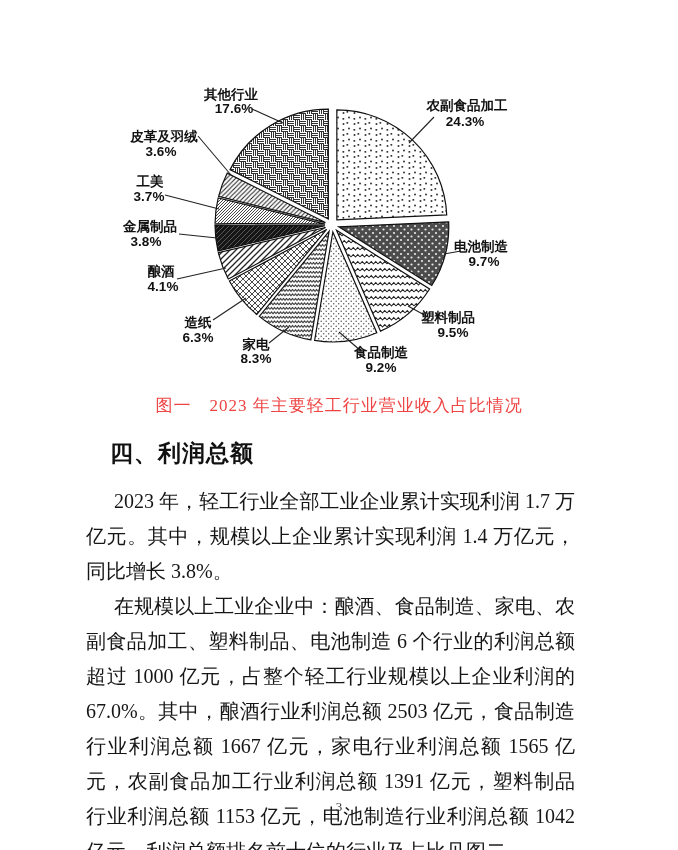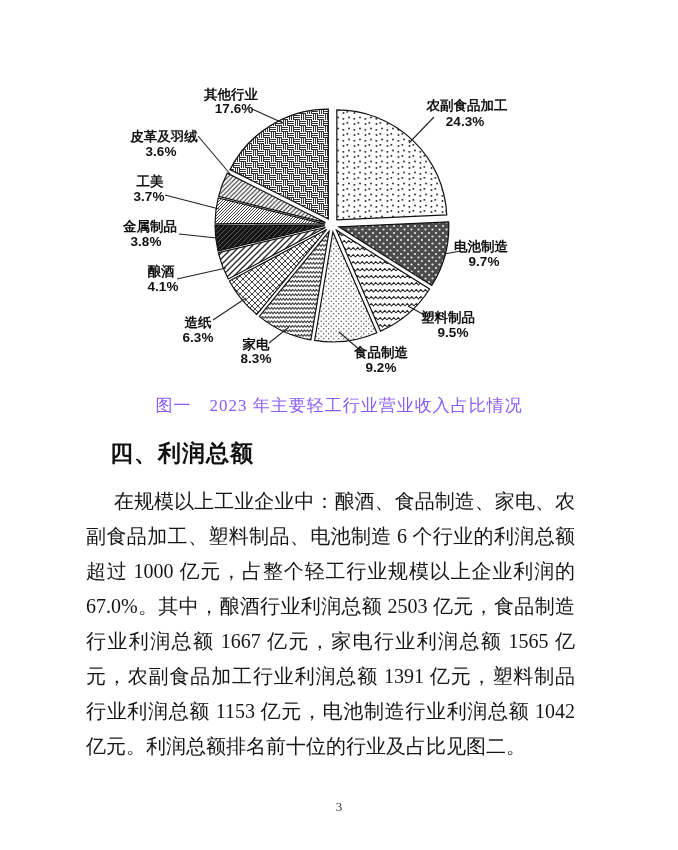--- a/index.html
+++ b/index.html
@@ -4,21 +4,21 @@
 <style>
   html,body{margin:0;padding:0;background:#e8e8e8;}
   .page{
     position:relative; width:678px; height:850px; background:#ffffff;
     overflow:hidden; color:#1b1b1b;
     font-family:"Liberation Serif","DejaVu Serif",serif;
   }
   #chart-svg{position:absolute; left:0; top:0;}
   .fig-caption{
     position:absolute; left:0; top:394px; width:678px;
-    text-align:center; font-size:17px; letter-spacing:1px; color:#8b5cf6;
+    text-align:center; font-size:17px; letter-spacing:1px; color:#ef4444;
   }
   .section-heading{
     position:absolute; left:110px; top:438px; margin:0;
     font-size:23px; font-weight:bold; color:#111; letter-spacing:1px;
   }
   .body-text{
     position:absolute; left:86px; top:484px; width:489px;
     font-size:20px; line-height:35px; text-align:justify; color:#161616;
   }
   .body-text p{margin:0; text-indent:28px;}
@@ -150,17 +150,18 @@
         <text x="231" y="99">其他行业</text>
         <text x="234" y="113">17.6%</text>
       </g>
   </svg>
 
   <div class="fig-caption">图一　2023 年主要轻工行业营业收入占比情况</div>
 
   <h2 class="section-heading">四、利润总额</h2>
 
   <div class="body-text">
+    <p>2023 年，轻工行业全部工业企业累计实现利润 1.7 万亿元。其中，规模以上企业累计实现利润 1.4 万亿元，同比增长 3.8%。</p>
     <p>在规模以上工业企业中：酿酒、食品制造、家电、农副食品加工、塑料制品、电池制造 6 个行业的利润总额超过 1000 亿元，占整个轻工行业规模以上企业利润的 67.0%。其中，酿酒行业利润总额 2503 亿元，食品制造行业利润总额 1667 亿元，家电行业利润总额 1565 亿元，农副食品加工行业利润总额 1391 亿元，塑料制品行业利润总额 1153 亿元，电池制造行业利润总额 1042 亿元。利润总额排名前十位的行业及占比见图二。</p>
   </div>
 
   <div class="page-number">3</div>
 </div>
 
 </body></html>

